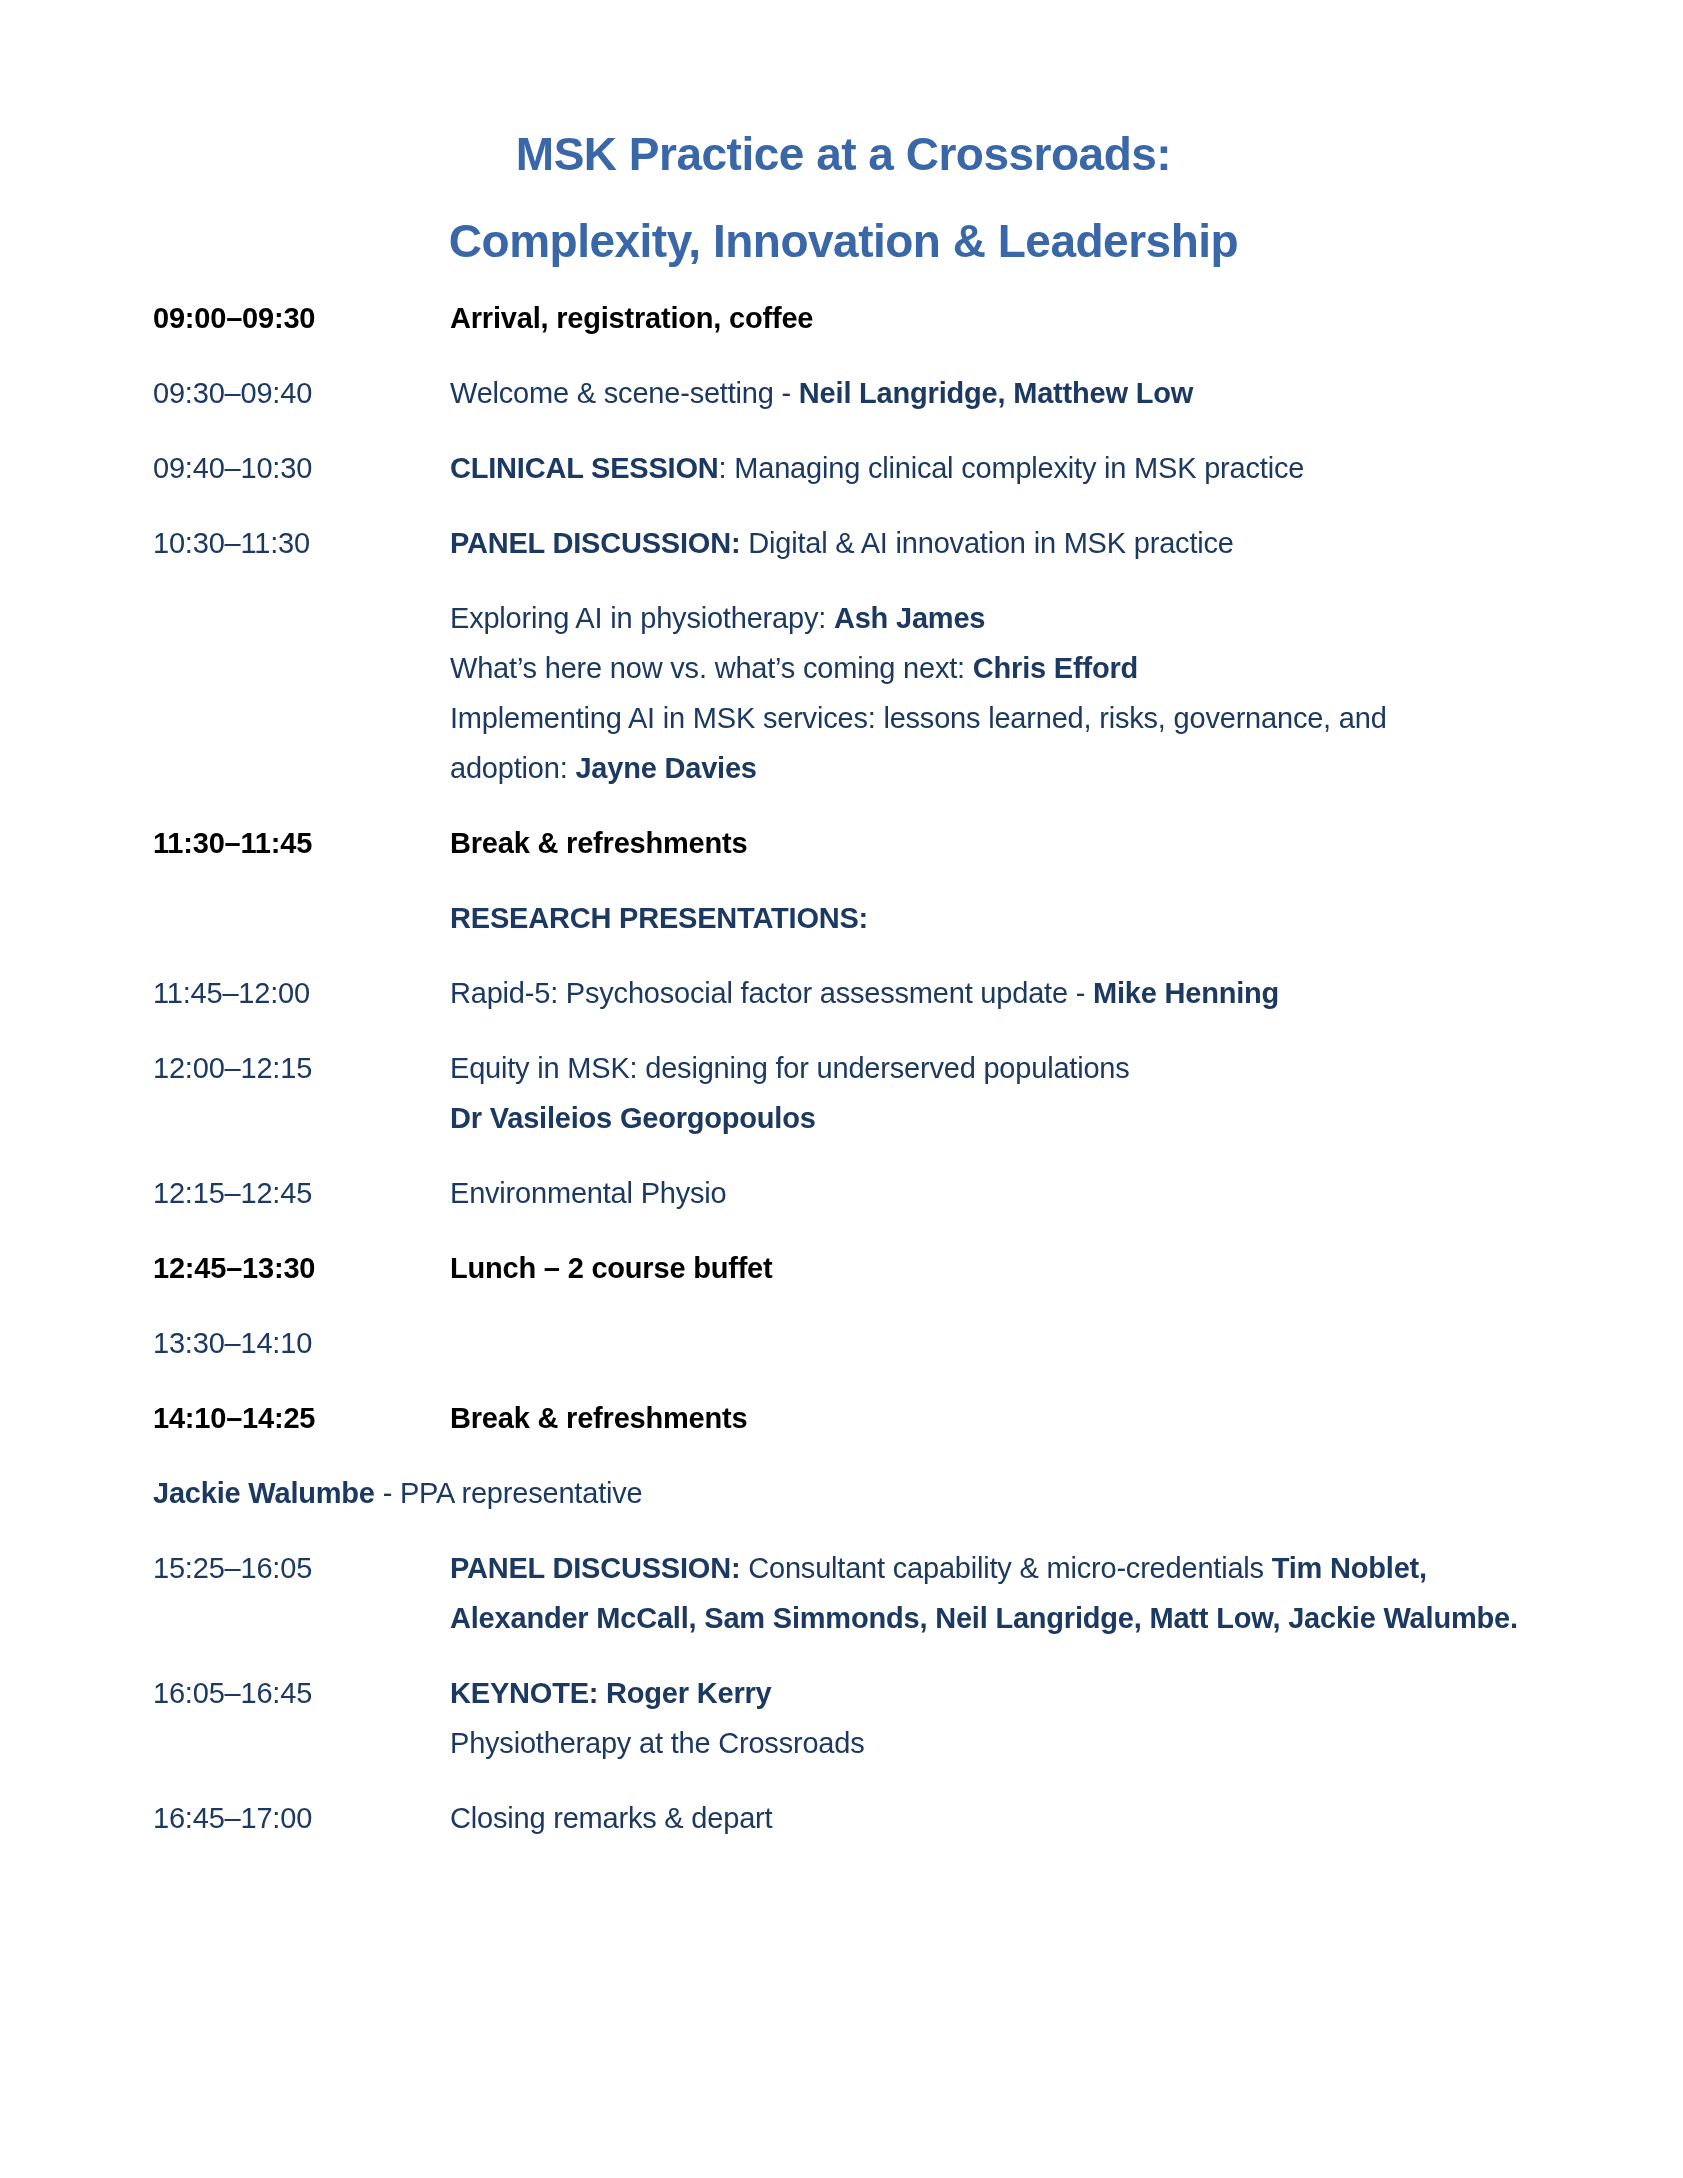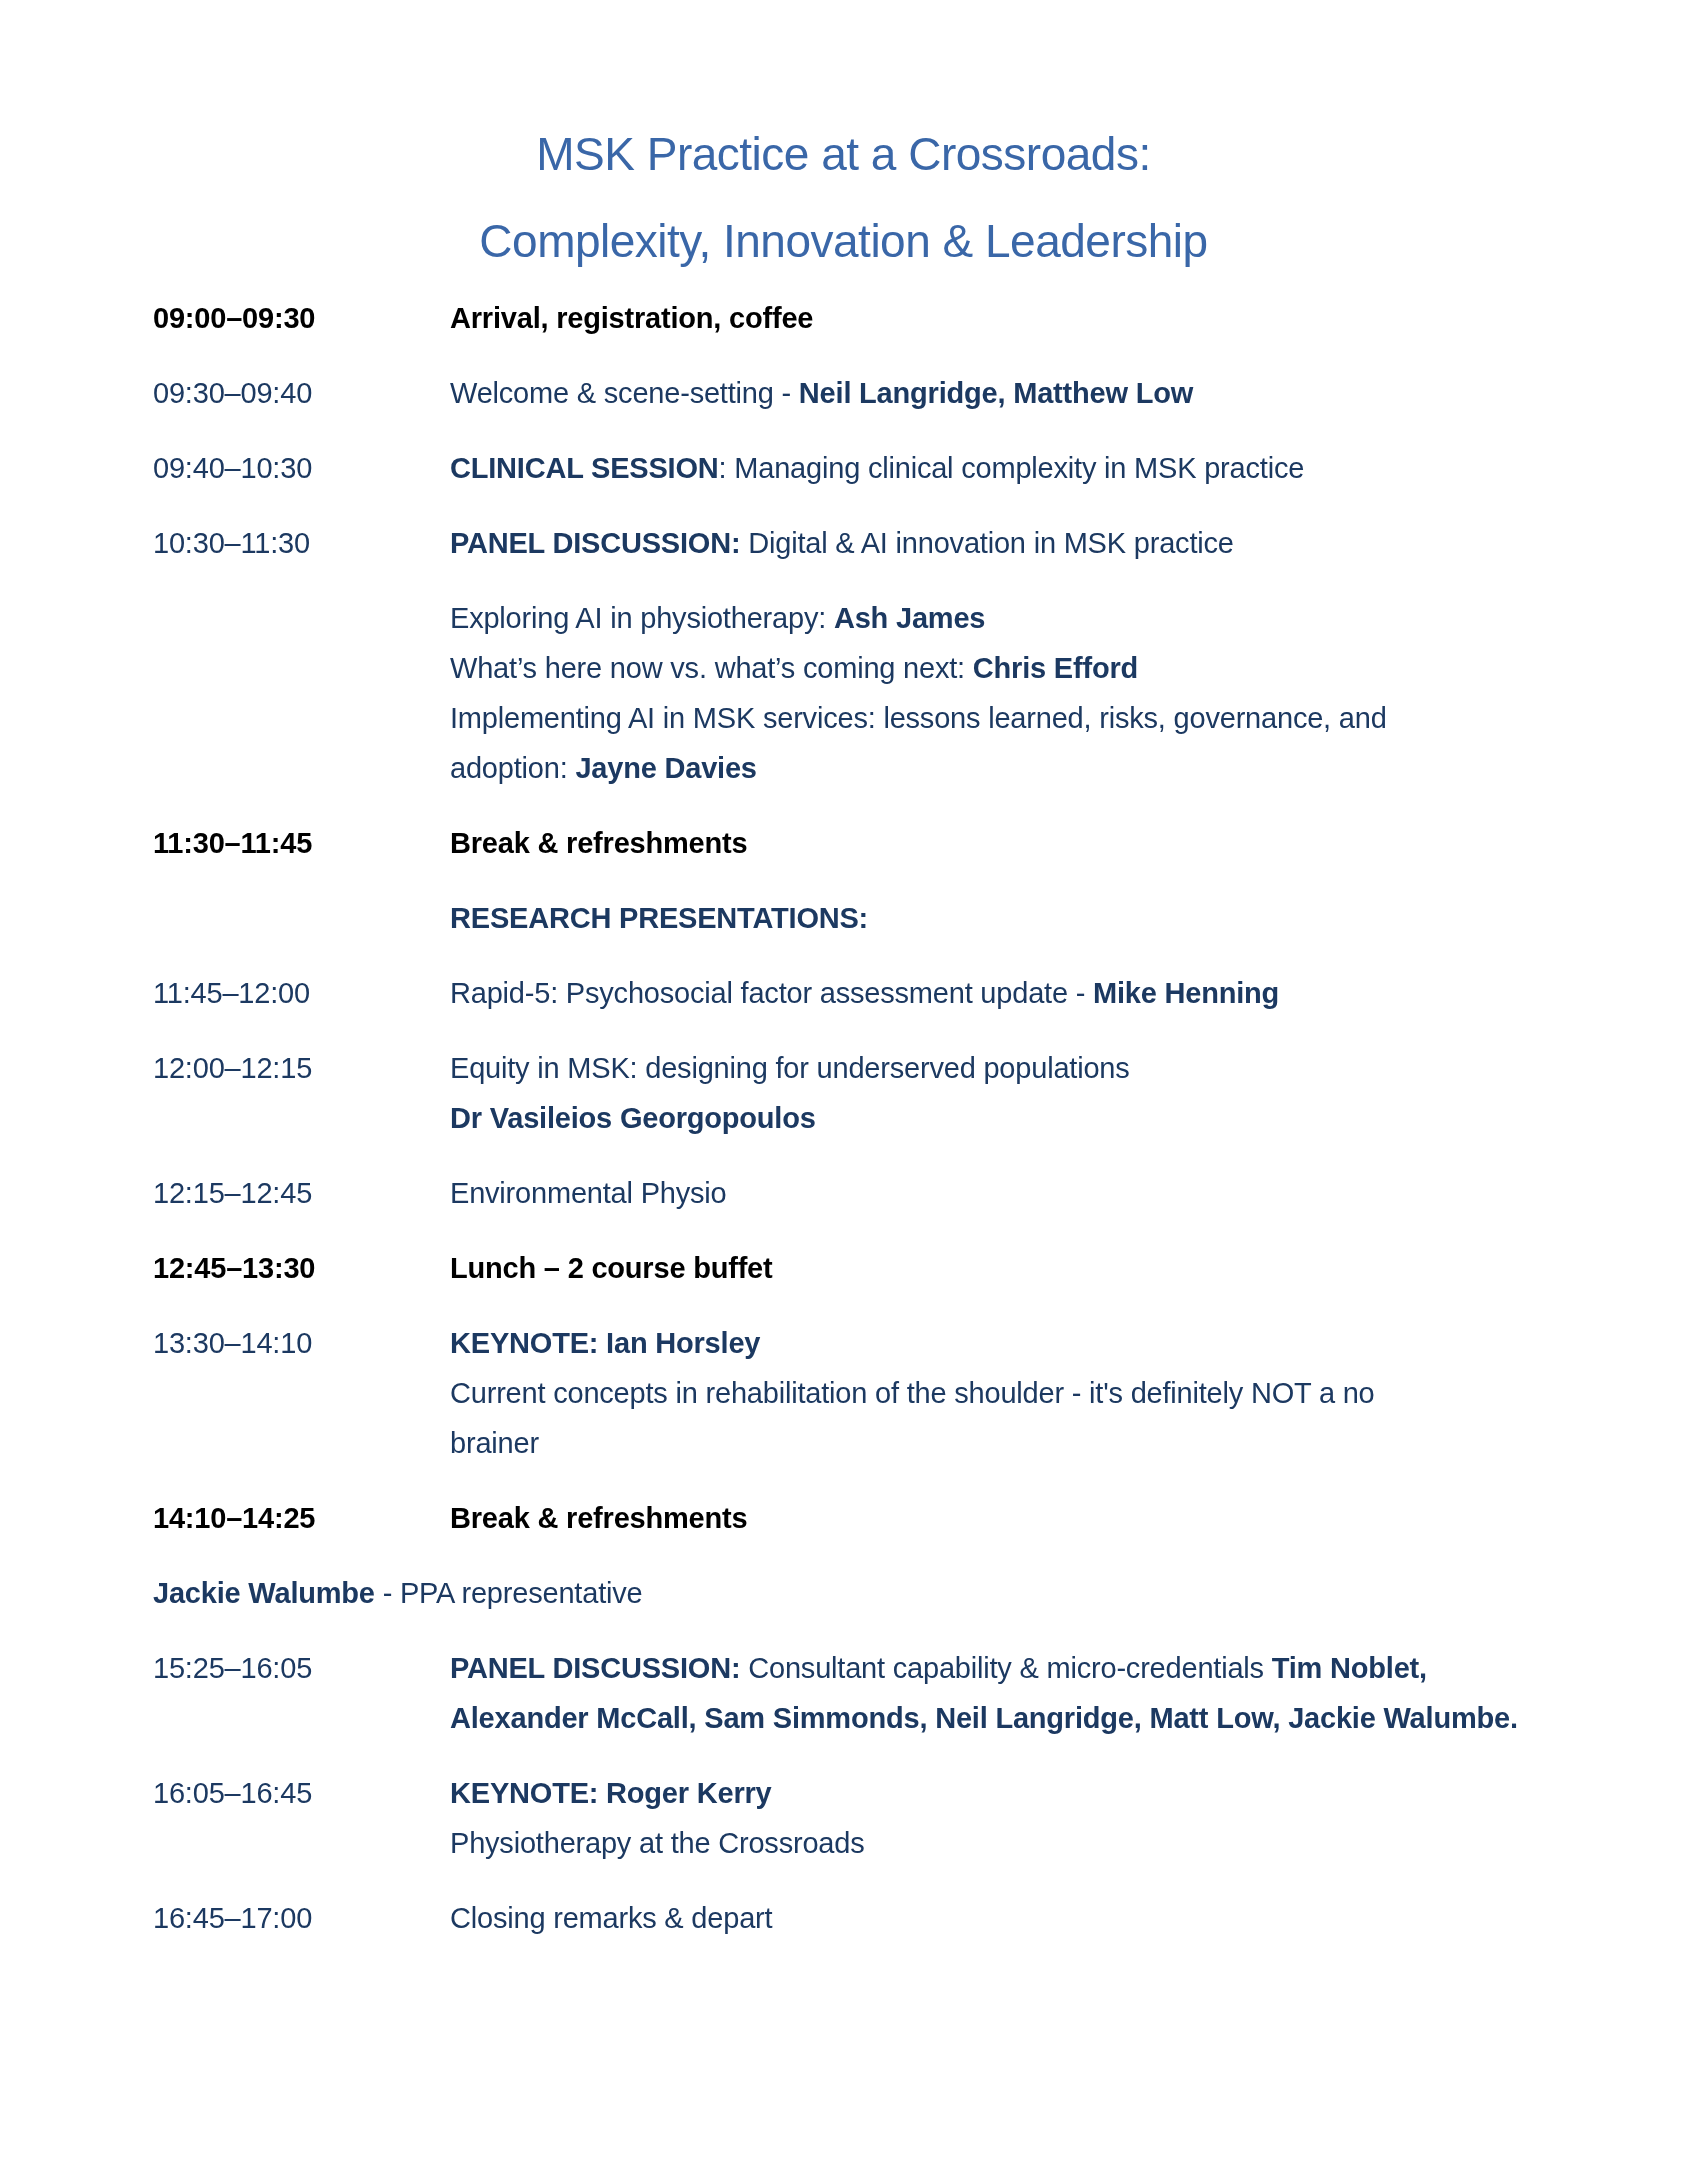--- a/index.html
+++ b/index.html
@@ -12,21 +12,21 @@
     width: 1683px;
     height: 2178px;
     background: #ffffff;
     box-sizing: border-box;
     padding: 111px 149px 0 153px;
     font-family: "Liberation Sans", "DejaVu Sans", sans-serif;
     overflow: hidden;
   }
   .doc-title {
     text-align: center;
-    font-weight: 400;
+    font-weight: 700;
     font-size: 46px;
     line-height: 87px;
     color: #3a67a8;
     letter-spacing: -0.5px;
   }
   .agenda {
     margin-top: 8px;
     font-size: 29px;
     line-height: 50px;
     color: #1c3961;
@@ -148,27 +148,20 @@
       <div class="agenda-row highlight">
         <div class="time-cell">12:45–13:30</div>
         <div class="session-cell">
           <div class="para">
             <div class="agenda-line"><span class="seg seg-bold">Lunch – 2 course buffet</span></div>
           </div>
         </div>
       </div>
       <div class="agenda-row">
         <div class="time-cell">13:30–14:10</div>
-        <div class="session-cell">
-          <div class="para">
-            <div class="agenda-line"><span class="seg seg-bold">KEYNOTE: Ian Horsley</span></div>
-            <div class="agenda-line"><span class="seg">Current concepts in rehabilitation of the shoulder - it's definitely NOT a no</span></div>
-            <div class="agenda-line"><span class="seg">brainer</span></div>
-          </div>
-        </div>
       </div>
       <div class="agenda-row highlight">
         <div class="time-cell">14:10–14:25</div>
         <div class="session-cell">
           <div class="para">
             <div class="agenda-line"><span class="seg seg-bold">Break &amp; refreshments</span></div>
           </div>
         </div>
       </div>
       <div class="agenda-row">

